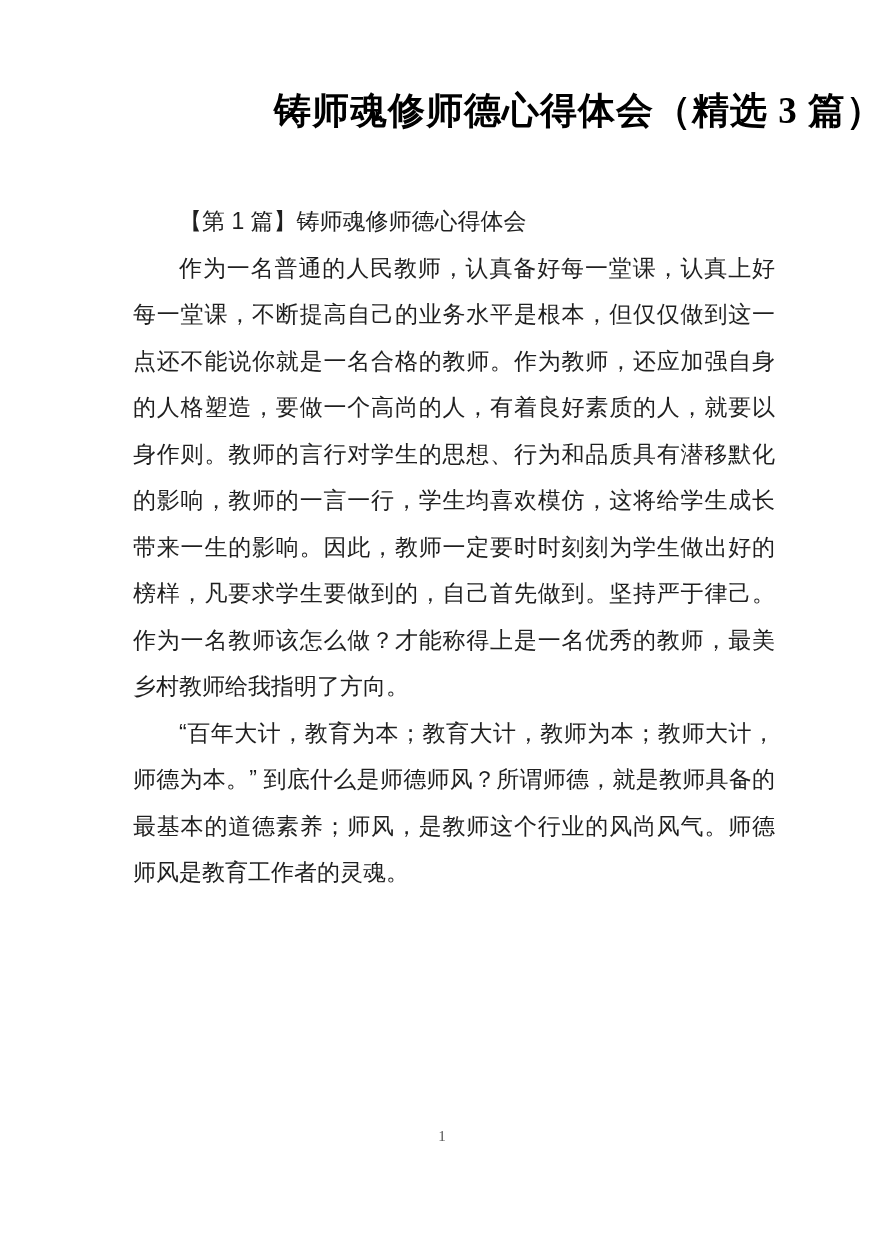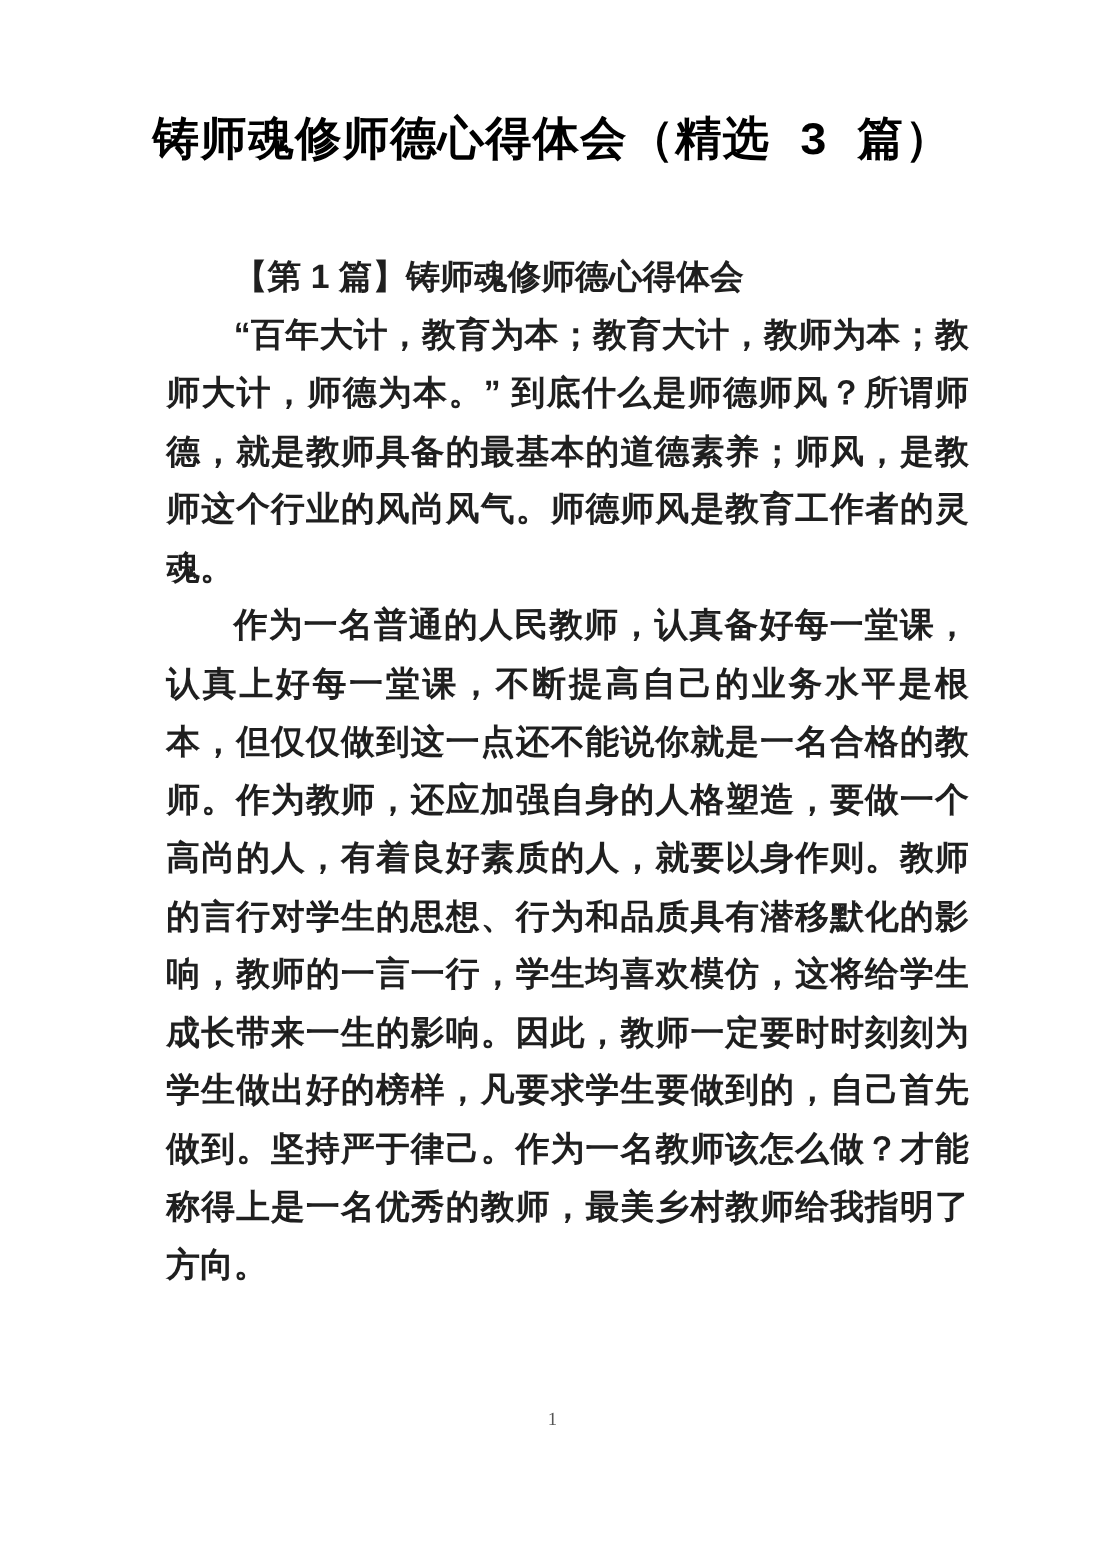--- a/index.html
+++ b/index.html
@@ -14,38 +14,37 @@
     background: #ffffff;
     overflow: hidden;
     font-family: "Liberation Sans", sans-serif;
   }
   .doc-title {
     position: absolute;
     top: 86px;
     left: 0;
     width: 884px;
     margin: 0;
-    text-align: center;
+    text-align: right;
     font-size: 37px;
     font-weight: 700;
     letter-spacing: 1px;
     color: #000000;
-    font-family: Liberation Mono, monospace;
+    font-family: Liberation Serif, serif;
   }
   .doc-body {
     position: absolute;
     top: 198px;
     left: 133px;
     width: 642px;
-    font-size: 27px;
+    font-size: 23px;
     line-height: 46.5px;
     color: #1f1f1f;
     text-align: justify;
     font-family: "Liberation Sans", sans-serif;
-    font-weight: bold;
   }
   .doc-body p {
     margin: 0;
     padding: 0;
     text-indent: 2em;
   }
   .page-number {
     position: absolute;
     top: 1128px;
     left: 0;
@@ -58,19 +57,19 @@
 </style>
 </head>
 <body>
 
 <div class="page">
 
   <h1 class="doc-title">铸师魂修师德心得体会（精选 3 篇）</h1>
 
   <div class="doc-body">
     <p>【第 1 篇】铸师魂修师德心得体会</p>
+    <p>作为一名普通的人民教师，认真备好每一堂课，认真上好每一堂课，不断提高自己的业务水平是根本，但仅仅做到这一点还不能说你就是一名合格的教师。作为教师，还应加强自身的人格塑造，要做一个高尚的人，有着良好素质的人，就要以身作则。教师的言行对学生的思想、行为和品质具有潜移默化的影响，教师的一言一行，学生均喜欢模仿，这将给学生成长带来一生的影响。因此，教师一定要时时刻刻为学生做出好的榜样，凡要求学生要做到的，自己首先做到。坚持严于律己。作为一名教师该怎么做？才能称得上是一名优秀的教师，最美乡村教师给我指明了方向。</p>
     <p>“百年大计，教育为本；教育大计，教师为本；教师大计，师德为本。” 到底什么是师德师风？所谓师德，就是教师具备的最基本的道德素养；师风，是教师这个行业的风尚风气。师德师风是教育工作者的灵魂。</p>
-    <p>作为一名普通的人民教师，认真备好每一堂课，认真上好每一堂课，不断提高自己的业务水平是根本，但仅仅做到这一点还不能说你就是一名合格的教师。作为教师，还应加强自身的人格塑造，要做一个高尚的人，有着良好素质的人，就要以身作则。教师的言行对学生的思想、行为和品质具有潜移默化的影响，教师的一言一行，学生均喜欢模仿，这将给学生成长带来一生的影响。因此，教师一定要时时刻刻为学生做出好的榜样，凡要求学生要做到的，自己首先做到。坚持严于律己。作为一名教师该怎么做？才能称得上是一名优秀的教师，最美乡村教师给我指明了方向。</p>
   </div>
 
   <div class="page-number">1</div>
 
 </div>
 
 </body></html>

